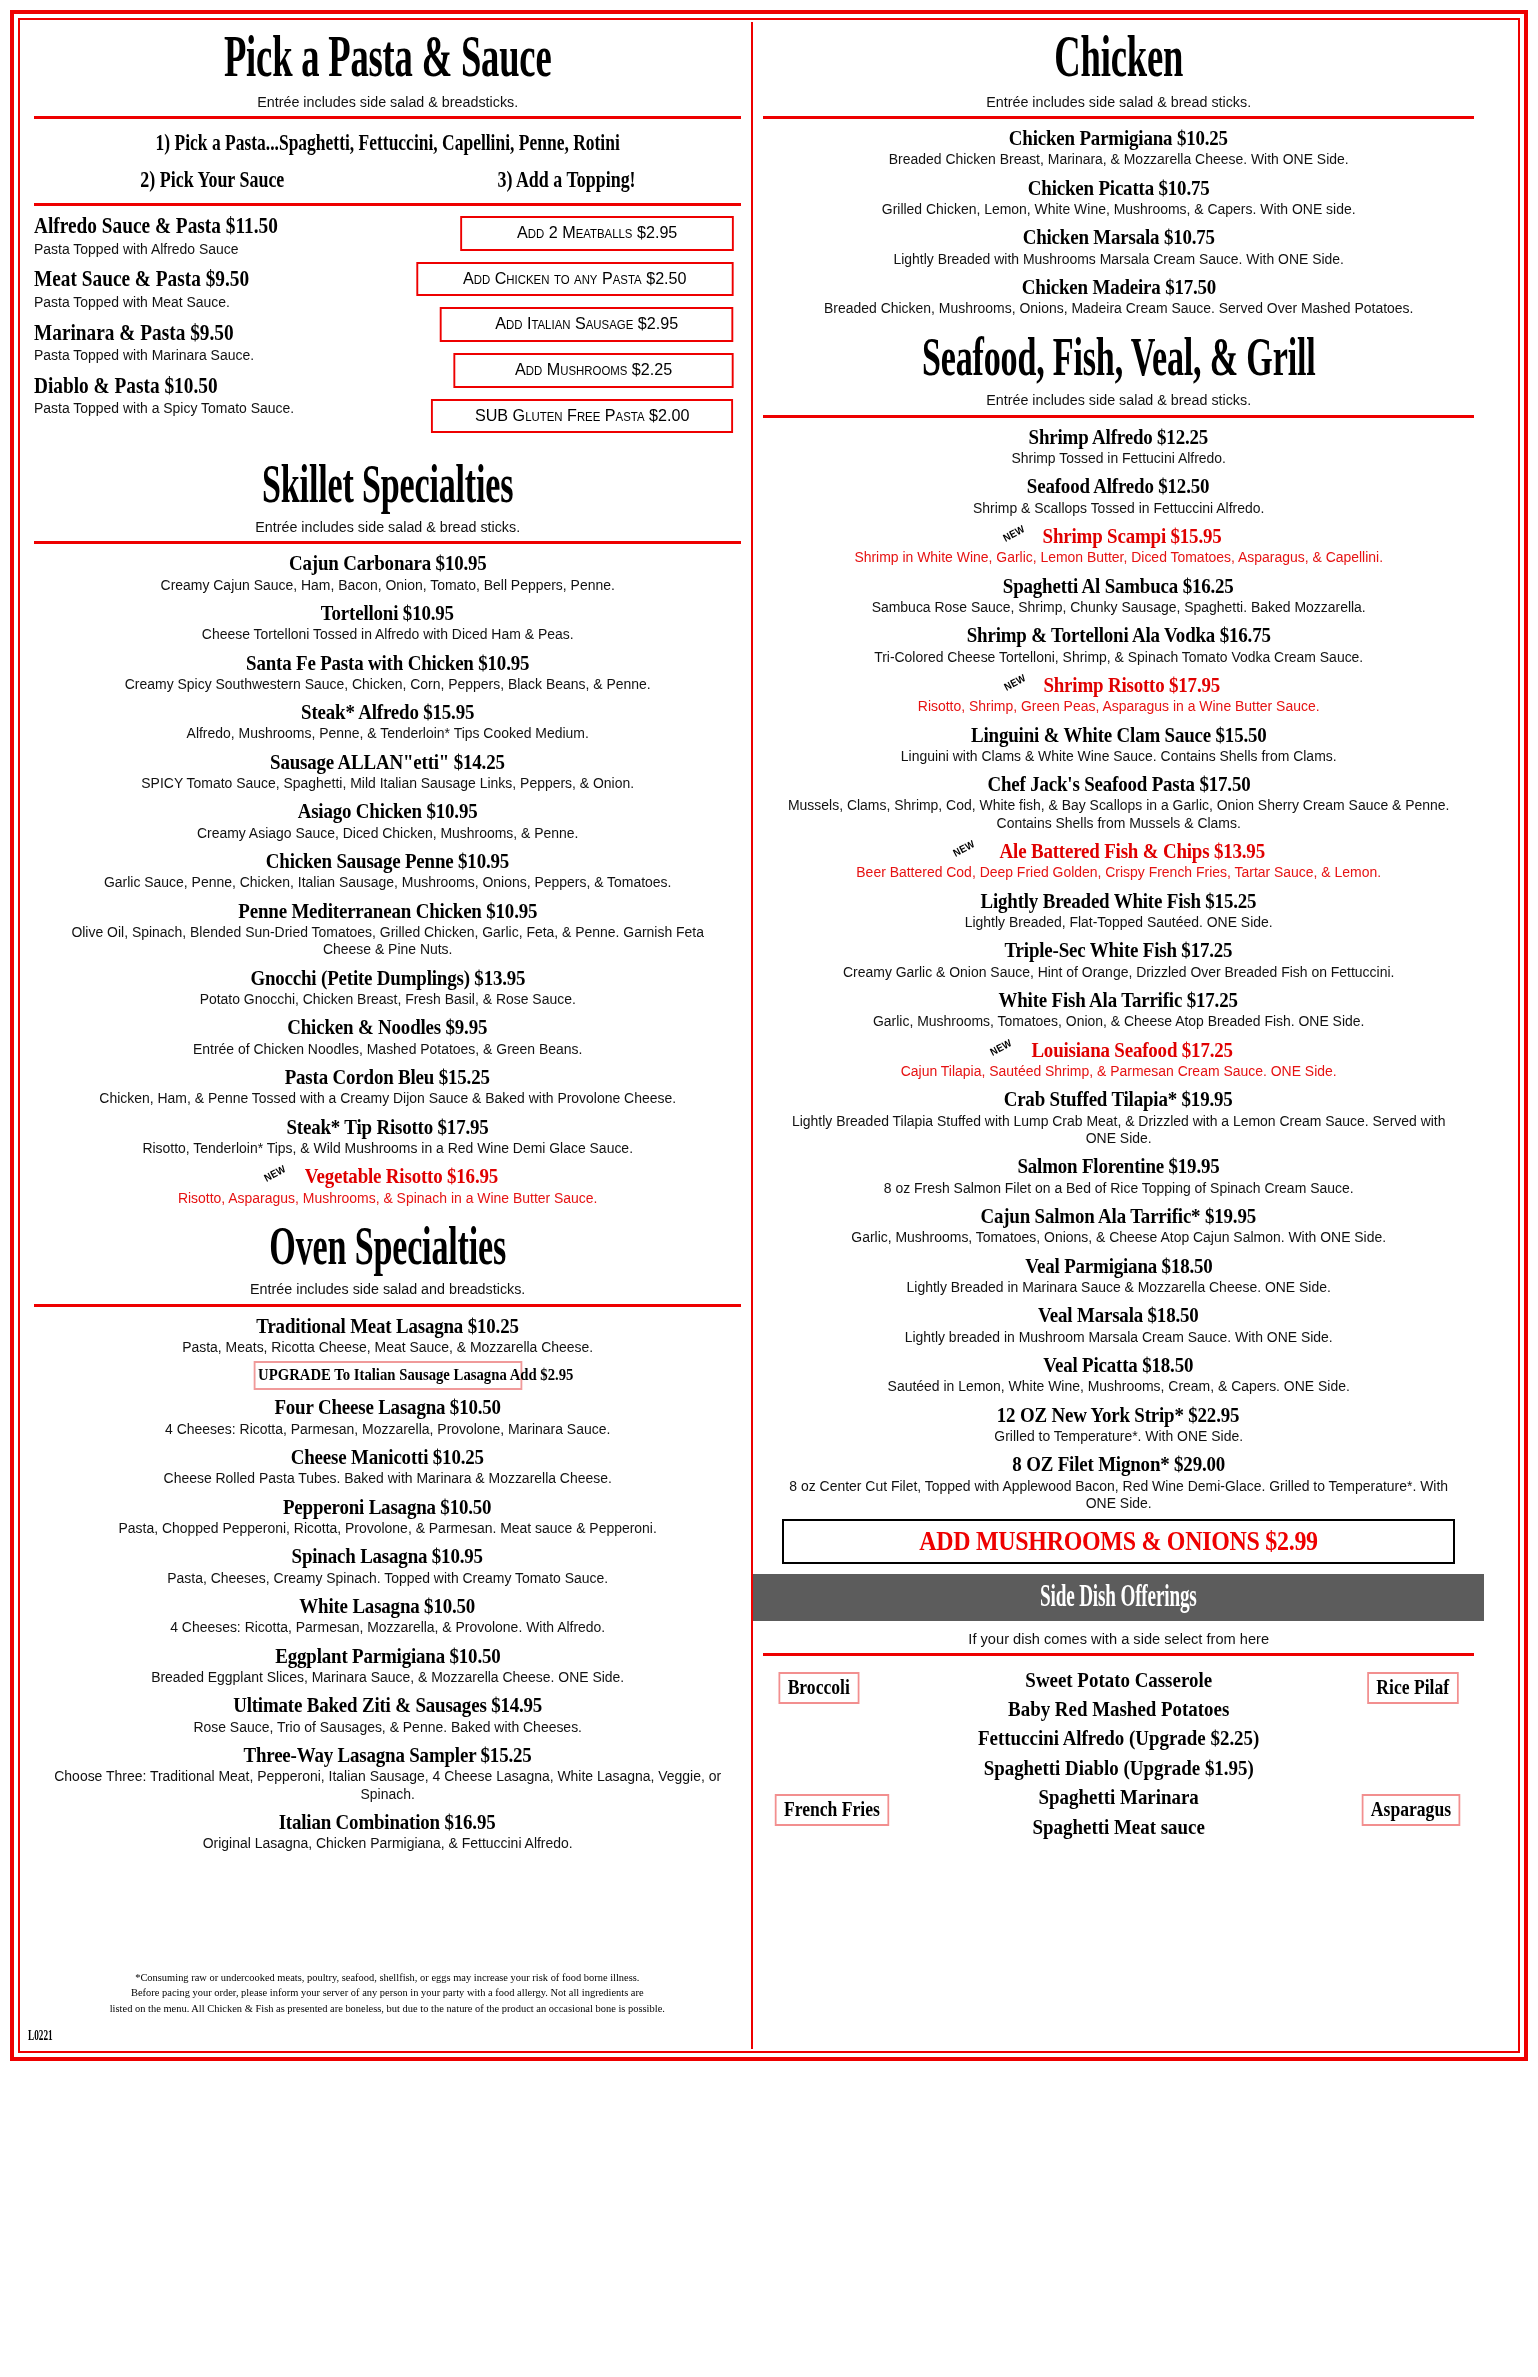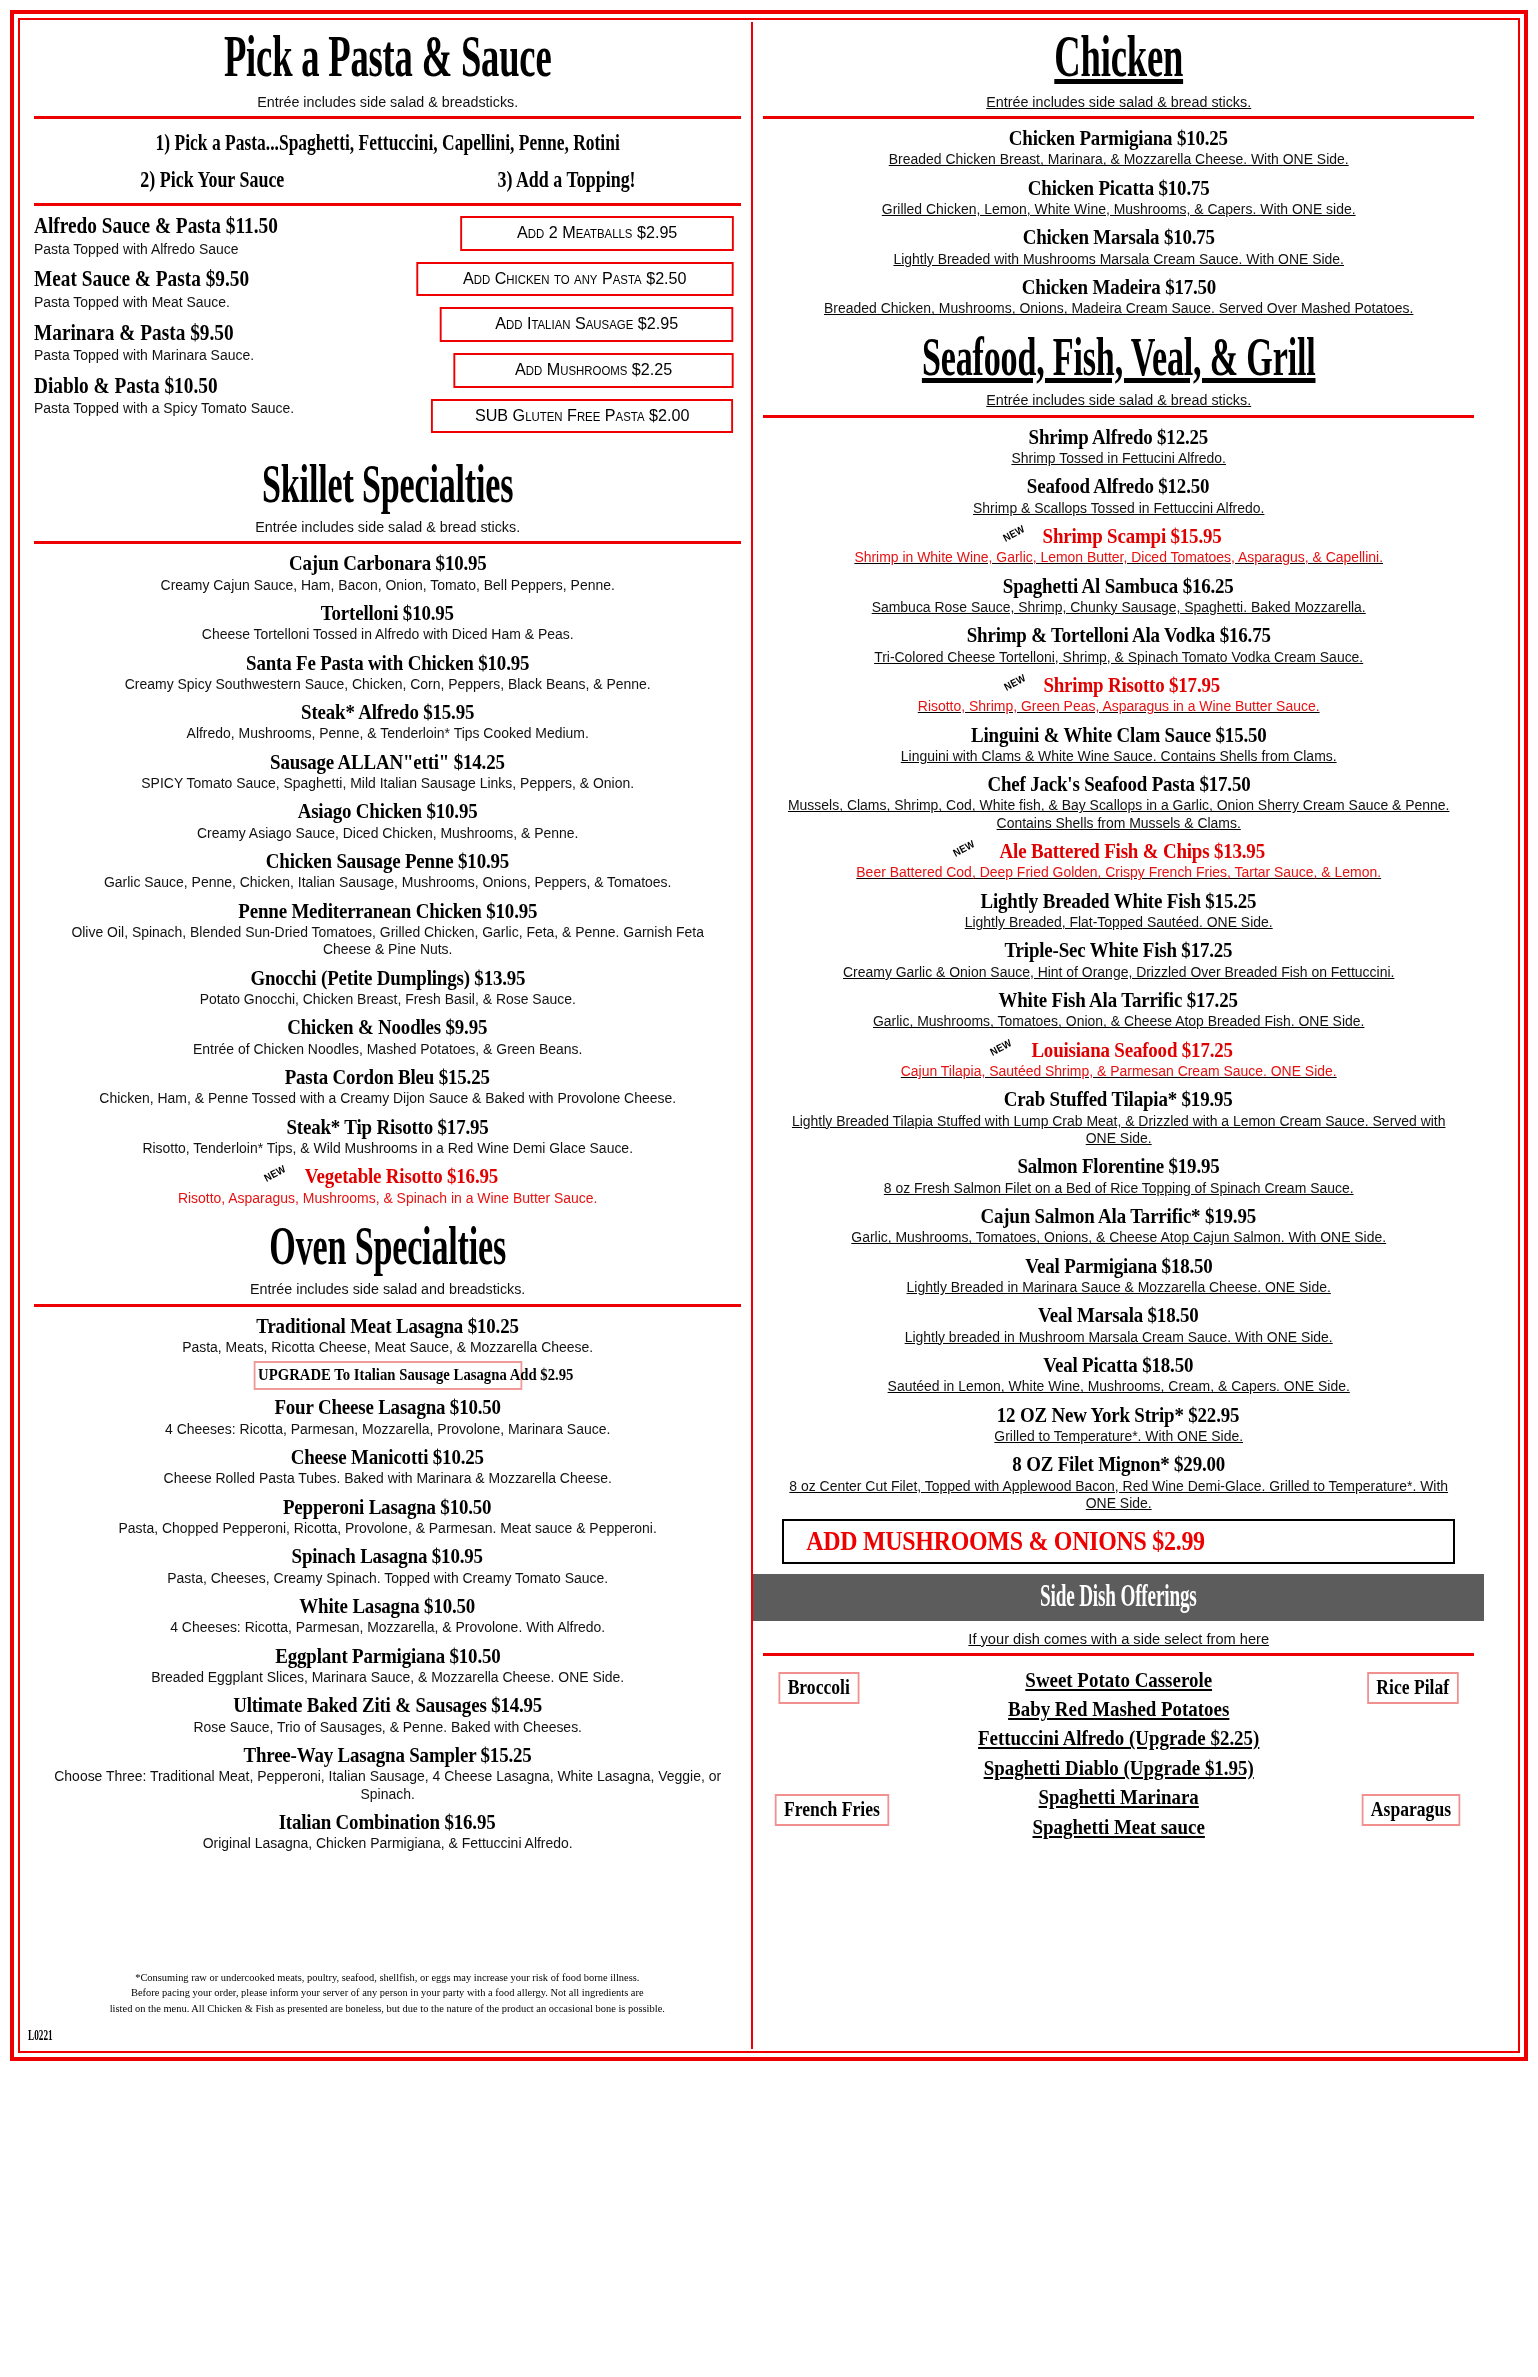--- a/index.html
+++ b/index.html
@@ -28,21 +28,21 @@
   .columns {
     position: absolute;
     left: 24px; top: 22.4px; right: 24px; bottom: 22.4px;
     display: flex;
   }
   .col {
     position: relative;
     padding: 0 9.8px;
   }
   .col-left  { width: 729px; border-right: 2.1px solid #ee0000; }
-  .col-right { width: 731px; text-decoration: underline; }
+  .col-right { width: 731px; }
 
   
   .sec-title {
     font-family: "Liberation Serif", serif;
     font-weight: bold;
     text-align: center;
     letter-spacing: -0.3px;
     transform: scaleX(0.62);
     transform-origin: center;
     line-height: 1.0;
@@ -173,21 +173,21 @@
     font-size: 16px;
     padding: 2.8px 2.8px 3.5px 2.8px;
     transform: scaleX(0.92);
     white-space: nowrap;
     color: #000;
   }
 
   
   .mush-banner {
     border: 2.8px solid #000;
-    text-align: left;
+    text-align: center;
     margin: 7px 19.6px 0 19.6px;
     padding: 4.2px 0 5.6px 0;
     background: #fff;
   }
   .mush-banner span {
     font-family: "Liberation Serif", serif;
     font-weight: bold;
     font-size: 26.6px;
     color: #ee0000;
     letter-spacing: -0.3px;

